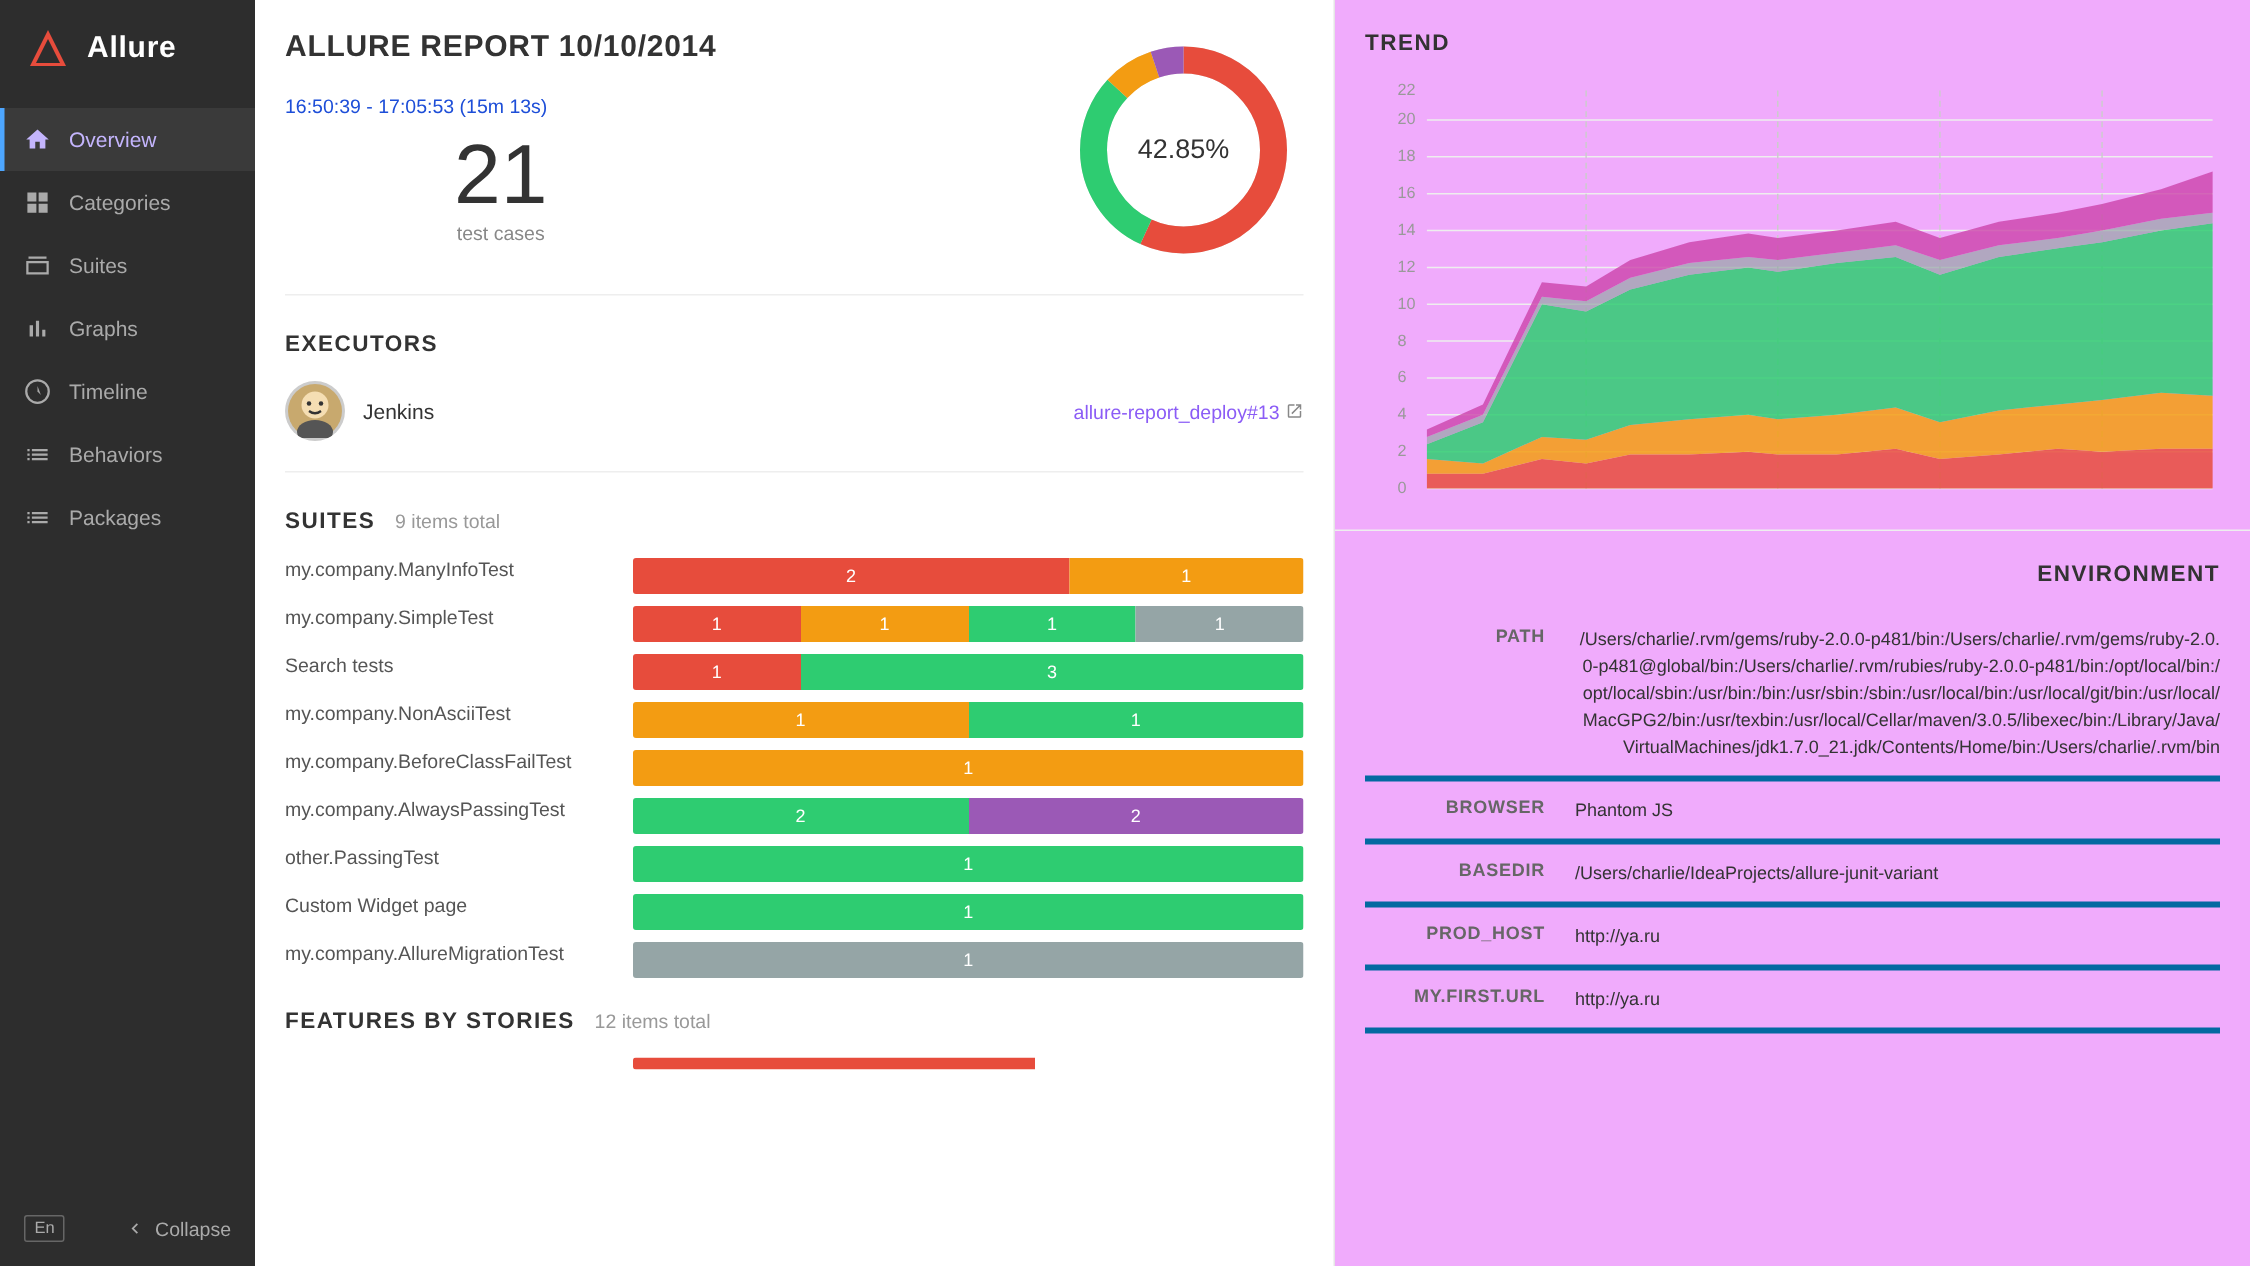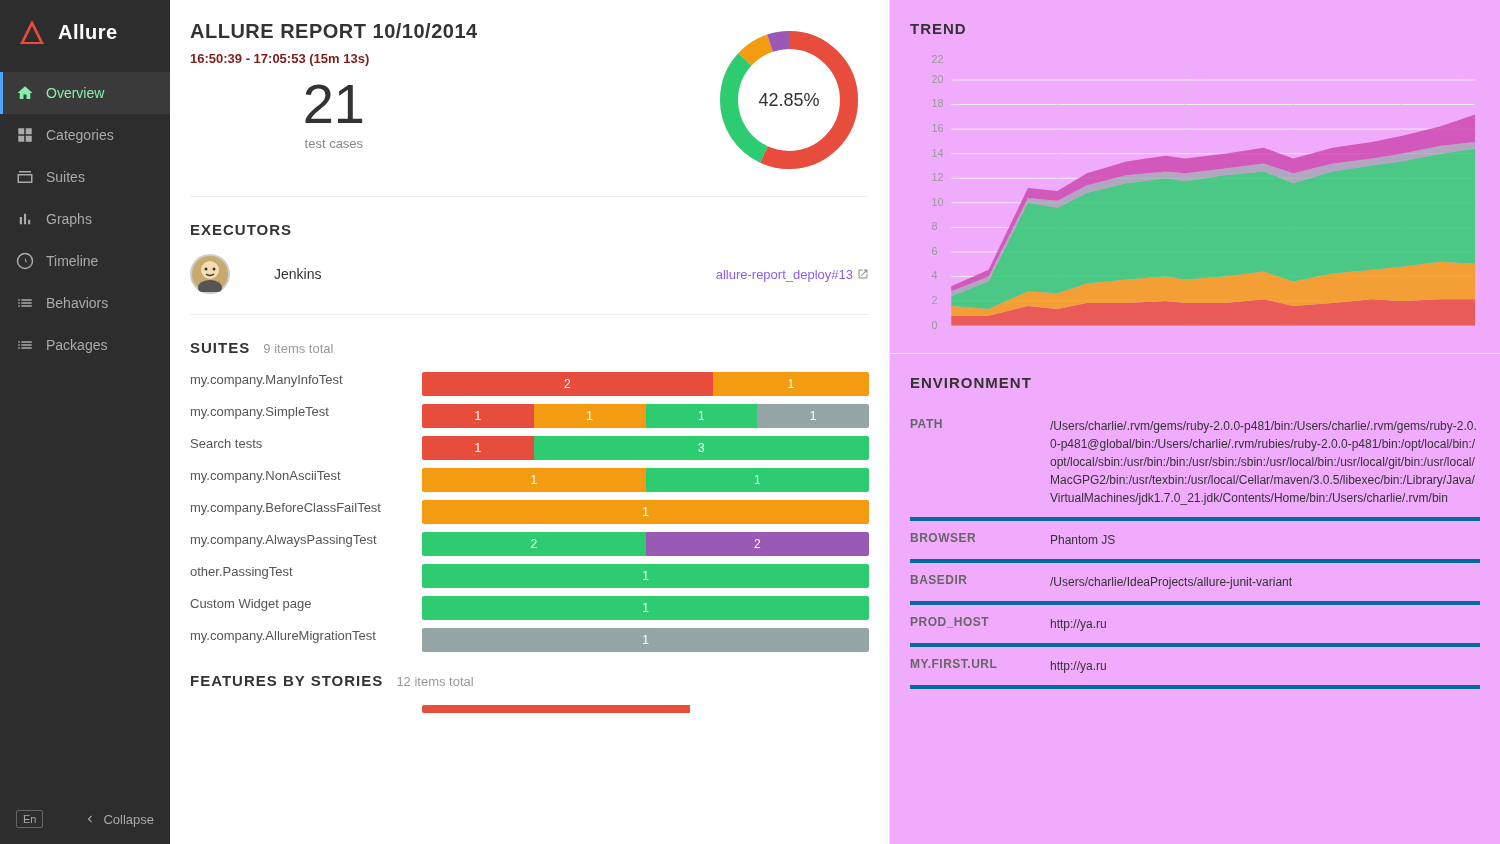--- a/index.html
+++ b/index.html
@@ -39,21 +39,21 @@
       align-items: center;
       gap: 12px;
       padding: 12px 16px;
       color: #aaa;
       font-size: 14px;
       cursor: pointer;
       position: relative;
       text-decoration: none;
     }
     .nav-item.active {
-      color: #86efac;
+      color: #c4b5fd;
       background: #3a3a3a;
     }
     .nav-item.active::after {
       content: '';
       position: absolute;
       left: 0; top: 0; bottom: 0;
       width: 3px;
       background: #4da6ff;
     }
     .nav-icon { width: 18px; height: 18px; flex-shrink: 0; }
@@ -119,24 +119,23 @@
       padding-bottom: 16px;
       border-bottom: 1px solid #eee;
     }
     .report-title {
       font-size: 20px;
       font-weight: 600;
       color: #333;
       letter-spacing: 0.5px;
     }
     .report-subtitle {
-      color: #7f1d1d;
+      color: #1d4ed8;
       font-size: 13px;
-      margin-top: 8px;
-      font-weight: bold;
+      margin-top: 20px;
     }
     .test-count-block {
       text-align: center;
       margin-top: 10px;
     }
     .test-count-number {
       font-size: 56px;
       font-weight: 300;
       color: #333;
       line-height: 1;
@@ -200,21 +199,21 @@
       width: 40px;
       height: 40px;
       border-radius: 50%;
       background: #ccc;
       overflow: hidden;
       display: flex;
       align-items: center;
       justify-content: center;
       font-size: 20px;
     }
-    .executor-name { font-size: 14px; color: #333; margin-left: 32px; }
+    .executor-name { font-size: 14px; color: #333; }
     .executor-link {
       font-size: 13px;
       color: #8b5cf6;
       display: flex;
       align-items: center;
       gap: 4px;
     }
 
     
     .suites-section { margin-bottom: 20px; }
@@ -262,21 +261,21 @@
       padding: 20px;
       border-bottom: 1px solid #eee;
     }
     .trend-chart {
       width: 100%;
       height: 280px;
       position: relative;
     }
 
     
-    .env-section { padding: 20px; }
+    .env-section { padding: 20px; text-align: right; }
     .env-row {
       display: flex;
       padding: 10px 0;
       border-bottom: 4px solid #0369a1;
       gap: 20px;
     }
     .env-key {
       width: 120px;
       min-width: 120px;
       font-size: 12px;

